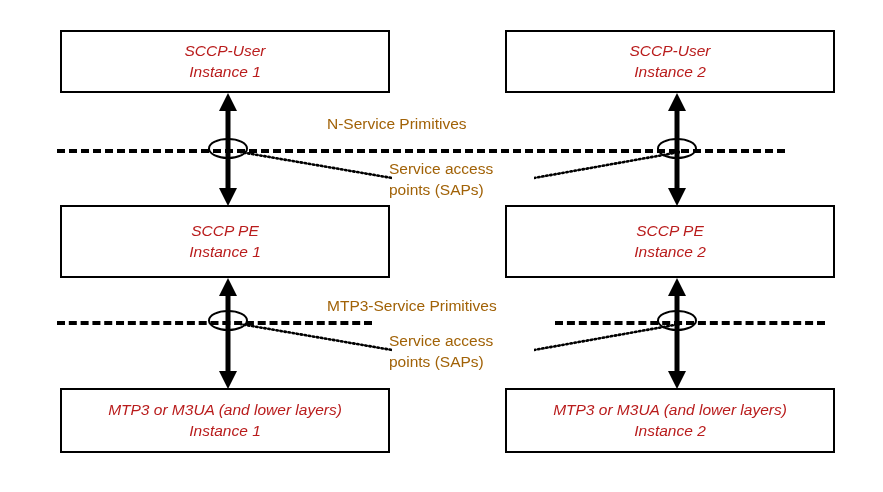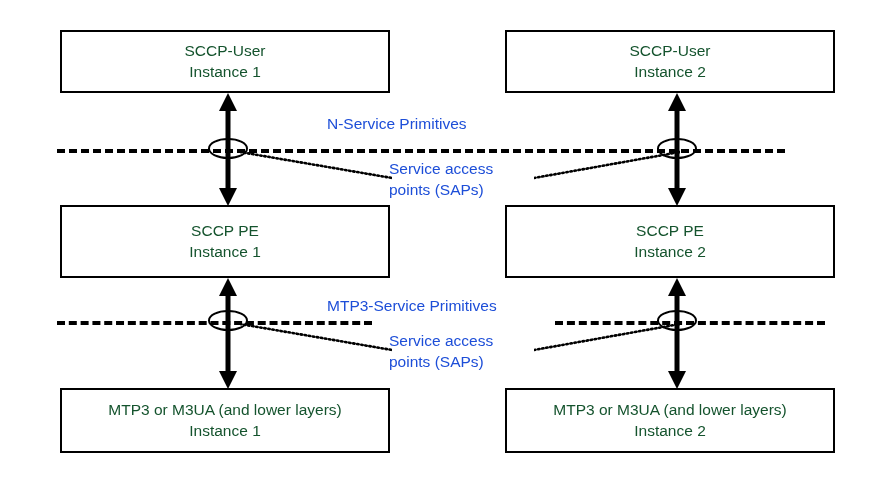--- a/index.html
+++ b/index.html
@@ -22,22 +22,23 @@
     box-sizing: border-box;
     border: 2px solid #000000;
     background: #ffffff;
     display: flex;
     flex-direction: column;
     align-items: center;
     justify-content: center;
     text-align: center;
     font-size: 15.5px;
     line-height: 1.35;
-    color: #14532d;
+    color: #b91c1c;
     z-index: 4;
+    font-style: italic;
   }
   .layer-box .ln { display: block; white-space: nowrap; }
 
   
   #box-sccp-user-1 { left: 60px;  top: 30px;  width: 330px; height: 63px; }
   #box-sccp-user-2 { left: 505px; top: 30px;  width: 330px; height: 63px; }
   #box-sccp-pe-1   { left: 60px;  top: 205px; width: 330px; height: 73px; }
   #box-sccp-pe-2   { left: 505px; top: 205px; width: 330px; height: 73px; }
   #box-mtp3-1      { left: 60px;  top: 388px; width: 330px; height: 65px; }
   #box-mtp3-2      { left: 505px; top: 388px; width: 330px; height: 65px; }
@@ -77,21 +78,21 @@
   #sap-ellipse-tl { left: 208px; top: 138px; }
   #sap-ellipse-tr { left: 657px; top: 138px; }
   #sap-ellipse-bl { left: 208px; top: 310px; }
   #sap-ellipse-br { left: 657px; top: 310px; }
 
   
   .diagram-label {
     position: absolute;
     font-size: 15.5px;
     line-height: 1.35;
-    color: #1d4ed8;
+    color: #a16207;
     white-space: nowrap;
     z-index: 6;
   }
   .diagram-label .ln { display: block; }
   #label-n-service     { left: 327px; top: 114px; }
   #label-mtp3-service  { left: 327px; top: 288px; margin-top: 8px; }
   #label-sap-top       { left: 389px; top: 159px; }
   #label-sap-bottom    { left: 389px; top: 331px; }
 
   

